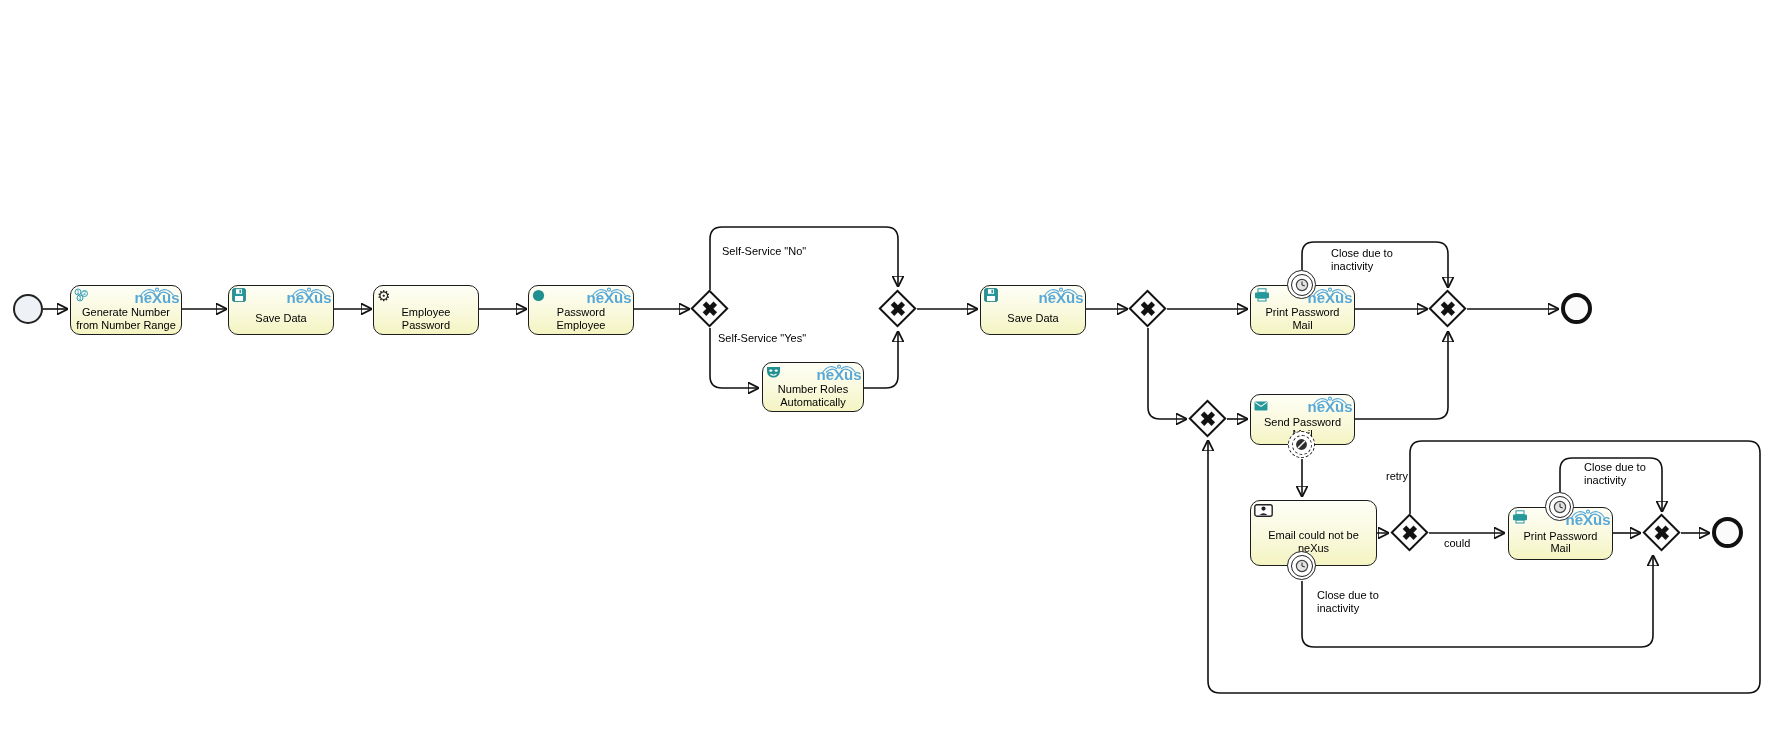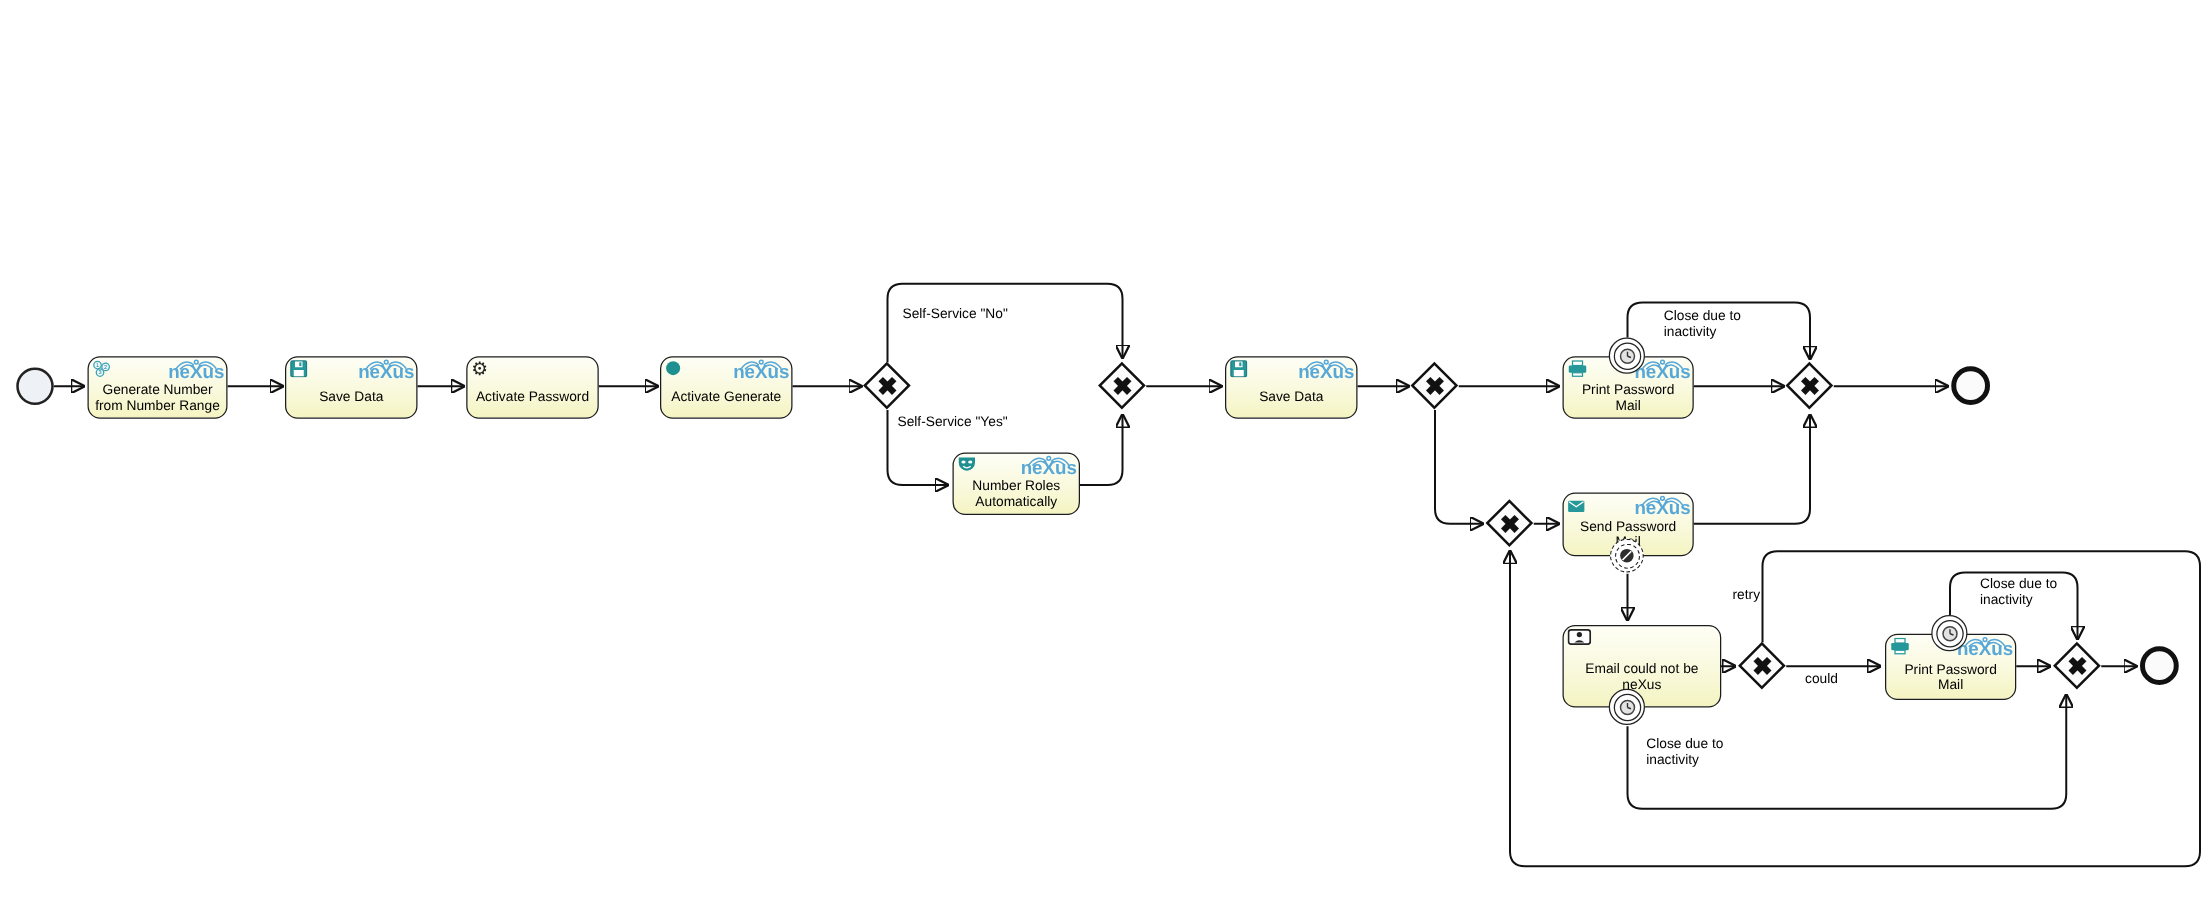--- a/index.html
+++ b/index.html
@@ -131,21 +131,21 @@
     <div class="task-label">
       <span class="line">Save Data</span>
     </div>
   </div>
 
   <div class="task" style="left:373px;top:285px;width:106px;height:50px;">
     <div class="task-top">
       <span class="gear-glyph">⚙</span>
     </div>
     <div class="task-label">
-      <span class="line">Activate Password</span>
+      <span class="line">Employee Password</span>
     </div>
   </div>
 
   <div class="task" style="left:528px;top:285px;width:106px;height:50px;">
     <div class="task-top">
       <span>
         <svg width="13" height="13" viewBox="0 0 13 13">
             <circle cx="6.5" cy="6.5" r="5.6" fill="#1f9090"></circle>
           </svg>
       </span>
@@ -154,21 +154,21 @@
             <path d="M1,8 C5,2 11,1 15,5"></path>
             <path d="M4,8.5 C8,4.5 11,4 14,6.5"></path>
             <path d="M33,8 C29,2 23,1 19,5"></path>
             <path d="M30,8.5 C26,4.5 23,4 20,6.5"></path>
             <circle cx="17" cy="2.6" r="1.5"></circle>
           </svg>
         <span class="brand-text">neXus</span>
       </span>
     </div>
     <div class="task-label">
-      <span class="line">Activate Generate</span>
+      <span class="line">Password Employee</span>
     </div>
   </div>
 
   <div class="task" style="left:762px;top:362px;width:102px;height:50px;">
     <div class="task-top">
       <span>
         <svg width="15" height="13" viewBox="0 0 15 13">
             <path d="M1,1 h13 v4.2 a6.5,6.3 0 0 1 -13,0 z" fill="#1f8f91"></path>
             <ellipse cx="4.8" cy="4.6" rx="1.7" ry="1.2" fill="#fff"></ellipse>
             <ellipse cx="10.2" cy="4.6" rx="1.7" ry="1.2" fill="#fff"></ellipse>

